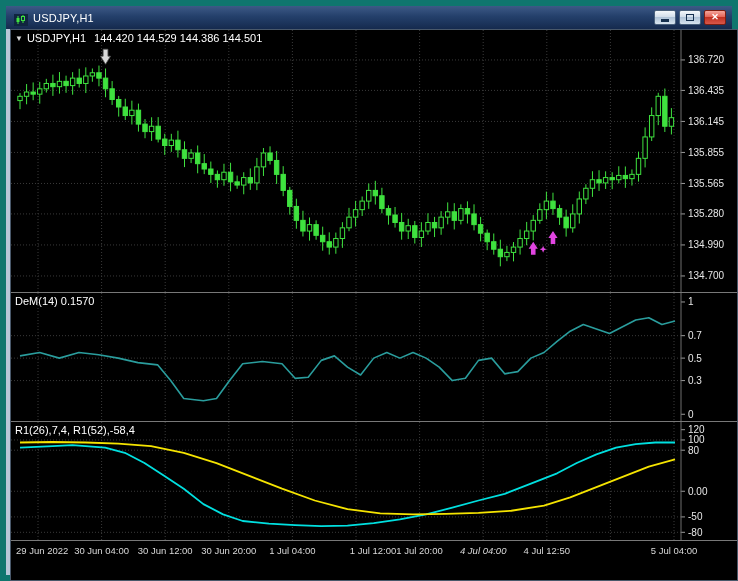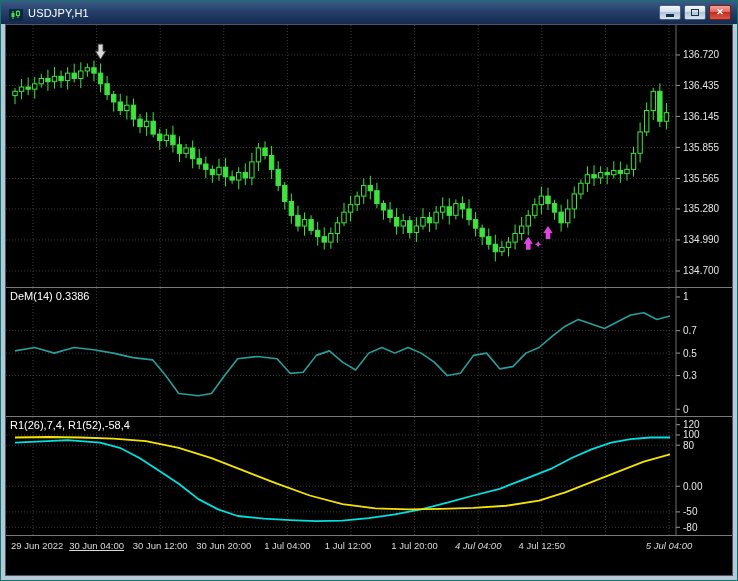--- a/index.html
+++ b/index.html
@@ -1,21 +1,21 @@
 <!DOCTYPE html>
 <html><head>
 <meta charset="utf-8">
 <style>
   * { box-sizing: border-box; margin: 0; padding: 0; }
   body { margin: 0; font-family: "Liberation Sans", sans-serif; background: #fff; }
 
   .window {
     width: 738px; height: 581px;
     background: #b7c7d8;
-    border: 1px solid #0f766e;
+    border: 6px solid #0f766e;
     padding: 0 4px 12px 4px;
     position: relative;
   }
   .titlebar {
     height: 23px;
     margin: 0 -4px;
     padding: 0 6px 0 8px;
     display: flex; align-items: center;
     background: linear-gradient(180deg,#3d5a86 0%,#24406b 45%,#152a4e 100%);
   }
@@ -332,20 +332,23 @@
           <line x1="653.84" y1="58.51497382964982" x2="653.84" y2="101.98297622232977" stroke="#3fe23f"></line>
           <rect x="651.64" y="66.30204081632732" width="4.4" height="29.942857142857406" fill="#3fe23f" stroke="#3fe23f" stroke-width="1"></rect>
           <line x1="660.42" y1="78.07905133097647" x2="660.42" y2="104.45793799563582" stroke="#3fe23f"></line>
           <rect x="658.2199999999999" y="87.68979591836703" width="4.4" height="8.555102040817701" fill="#000000" stroke="#3fe23f" stroke-width="1"></rect>
           <path d="M 94.54 34.220408163264736 l -5 -8 l 2.6 0 l 0 -7 l 4.8 0 l 0 7 l 2.6 0 z" fill="#d9d9d9" stroke="#555" stroke-width="0.8"></path>
           <path d="M 522.24 211.73877551020396 l -4.6 7 l 2.3 0 l 0 6 l 4.6 0 l 0 -6 l 2.3 0 z" fill="#e145e1"></path>
           <path d="M 541.98 201.0448979591841 l -4.6 7 l 2.3 0 l 0 6 l 4.6 0 l 0 -6 l 2.3 0 z" fill="#e145e1"></path>
           <path d="M 532.11 215.7244897959206 L 533.11 218.2244897959206 L 535.61 219.2244897959206 L 533.11 220.2244897959206 L 532.11 222.7244897959206 L 531.11 220.2244897959206 L 528.61 219.2244897959206 L 531.11 218.2244897959206 Z" fill="#e145e1"></path>
           <line x1="670" y1="0" x2="670" y2="262" stroke="#6f6f6f"></line>
         </svg>
+      <div class="panel-header">
+        <span class="tri">▼</span><span class="sym">USDJPY,H1</span><span>144.420 144.529 144.386 144.501</span>
+      </div>
     </div>
     <div class="sep"></div>
 
     <div class="panel" style="height:128px">
       <svg id="svg-dem" width="726" height="128" viewBox="0 0 726 128">
           <line x1="27" y1="0" x2="27" y2="128" stroke="#3a3a3a" stroke-dasharray="1 2"></line>
           <line x1="90.6" y1="0" x2="90.6" y2="128" stroke="#3a3a3a" stroke-dasharray="1 2"></line>
           <line x1="154.2" y1="0" x2="154.2" y2="128" stroke="#3a3a3a" stroke-dasharray="1 2"></line>
           <line x1="217.8" y1="0" x2="217.8" y2="128" stroke="#3a3a3a" stroke-dasharray="1 2"></line>
           <line x1="281.4" y1="0" x2="281.4" y2="128" stroke="#3a3a3a" stroke-dasharray="1 2"></line>
@@ -365,21 +368,21 @@
           <text x="677" y="68.62280701754386" fill="#e6e6e6" font-size="10" font-family="&quot;Liberation Sans&quot;,sans-serif">0.5</text>
           <line x1="0" y1="87.57894736842104" x2="670" y2="87.57894736842104" stroke="#3a3a3a" stroke-dasharray="1 2"></line>
           <line x1="670" y1="87.57894736842104" x2="674" y2="87.57894736842104" stroke="#9a9a9a"></line>
           <text x="677" y="91.07894736842104" fill="#e6e6e6" font-size="10" font-family="&quot;Liberation Sans&quot;,sans-serif">0.3</text>
           <line x1="670" y1="121.26315789473684" x2="674" y2="121.26315789473684" stroke="#9a9a9a"></line>
           <text x="677" y="124.76315789473684" fill="#e6e6e6" font-size="10" font-family="&quot;Liberation Sans&quot;,sans-serif">0</text>
           <polyline points="9,62.87719298245614 28.65,59.508771929824555 48.3,65.12280701754386 67.94999999999999,59.508771929824555 87.6,61.75438596491228 107.25,65.12280701754386 126.89999999999999,69.6140350877193 146.54999999999998,71.85964912280703 159.65,87.57894736842104 172.75,105.54385964912281 192.4,107.78947368421052 205.5,105.54385964912281 218.6,87.57894736842104 231.70000000000002,70.73684210526316 251.35,68.49122807017544 271,70.73684210526316 284.09999999999997,85.33333333333333 297.2,84.21052631578947 310.3,67.36842105263158 323.4,62.87719298245614 336.5,74.10526315789474 349.6,81.96491228070175 362.70000000000005,65.12280701754386 375.8,59.508771929824555 388.9,65.12280701754386 402,59.508771929824555 415.1,65.12280701754386 428.2,74.10526315789474 441.3,87.57894736842104 454.40000000000003,85.33333333333333 467.49999999999994,67.36842105263158 480.59999999999997,65.12280701754386 493.7,80.84210526315789 506.8,78.59649122807018 519.9000000000001,65.12280701754386 533,59.508771929824555 546.1,48.280701754385966 559.1999999999999,38.17543859649123 572.3,31.43859649122807 585.4,35.929824561403514 598.5,40.42105263157895 611.6,33.68421052631579 624.6999999999999,26.94736842105264 637.8,24.701754385964918 650.9,31.43859649122807 664,28.0701754385965" fill="none" stroke="#2a9d9d" stroke-width="1.6" stroke-linejoin="round"></polyline>
           <line x1="670" y1="0" x2="670" y2="128" stroke="#6f6f6f"></line>
         </svg>
       <div class="panel-header">
-        <span>DeM(14) 0.3386</span>
+        <span>DeM(14) 0.1570</span>
       </div>
     </div>
     <div class="sep"></div>
 
     <div class="panel" style="height:118px">
       <svg id="svg-osc" width="726" height="118" viewBox="0 0 726 118">
           <line x1="27" y1="0" x2="27" y2="118" stroke="#3a3a3a" stroke-dasharray="1 2"></line>
           <line x1="90.6" y1="0" x2="90.6" y2="118" stroke="#3a3a3a" stroke-dasharray="1 2"></line>
           <line x1="154.2" y1="0" x2="154.2" y2="118" stroke="#3a3a3a" stroke-dasharray="1 2"></line>
           <line x1="217.8" y1="0" x2="217.8" y2="118" stroke="#3a3a3a" stroke-dasharray="1 2"></line>
@@ -412,26 +415,26 @@
           <line x1="670" y1="0" x2="670" y2="118" stroke="#6f6f6f"></line>
         </svg>
       <div class="panel-header">
         <span>R1(26),7,4, R1(52),-58,4</span>
       </div>
     </div>
     <div class="sep"></div>
 
     <div class="timebar" id="timebar">
         <span class="time-label" style="left: 27px; transform: translateX(-42%);">29 Jun 2022</span>
-        <span class="time-label" style="left: 90.6px; text-decoration: underline;">30 Jun 04:00</span>
+        <span class="time-label" style="left: 90.6px;">30 Jun 04:00</span>
         <span class="time-label" style="left: 154.2px;">30 Jun 12:00</span>
         <span class="time-label" style="left: 217.8px;">30 Jun 20:00</span>
         <span class="time-label" style="left: 281.4px;">1 Jul 04:00</span>
-        <span class="time-label" style="left: 342px;">1 Jul 12:00</span>
+        <span class="time-label" style="left: 362px;">1 Jul 12:00</span>
         <span class="time-label" style="left: 408.6px;">1 Jul 20:00</span>
         <span class="time-label" style="left: 472.2px; font-style: italic;">4 Jul 04:00</span>
         <span class="time-label" style="left: 535.8px;">4 Jul 12:50</span>
         <span class="time-label" style="left: 607px; margin-top: 40px;">4 Jul 20:00</span>
-        <span class="time-label" style="left: 663px; font-style: italic;">5 Jul 04:00</span>
+        <span class="time-label" style="left: 663px;">5 Jul 04:00</span>
       </div>
 
   </div>
 </div>
 
 </body></html>

